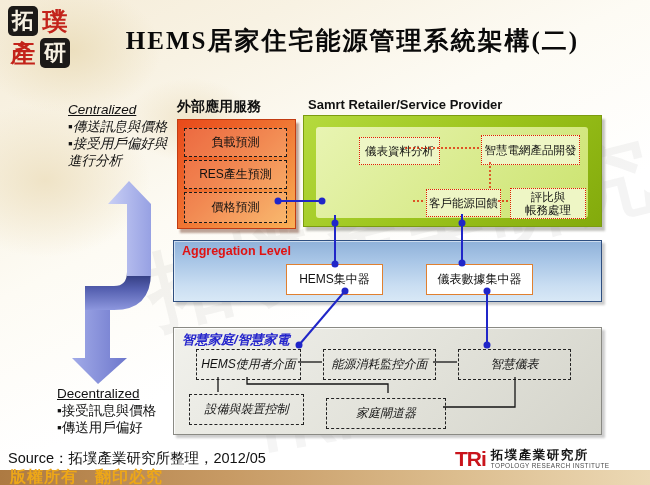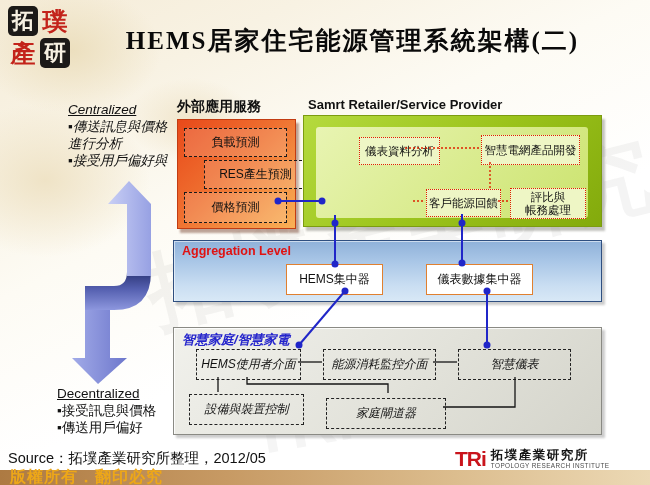--- a/index.html
+++ b/index.html
@@ -88,22 +88,22 @@
     <div class="logo-cell logo-red">璞</div>
     <div class="logo-cell logo-red">產</div>
     <div class="logo-cell logo-dark">研</div>
   </div>
 
   <div class="abs page-title">HEMS居家住宅能源管理系統架構(二)</div>
 
   <div class="abs note" style="left:68px;top:101px;width:120px;font-style:italic;">
     <div class="t">Centralized</div>
     <div>▪傳送訊息與價格</div>
+    <div>▪接受用戶偏好與</div>
     <div>進行分析</div>
-    <div>▪接受用戶偏好與</div>
   </div>
 
   <div class="abs note" style="left:57px;top:385px;width:125px;">
     <div class="t">Decentralized</div>
     <div>▪接受訊息與價格</div>
     <div>▪傳送用戶偏好</div>
   </div>
 
   <svg class="abs" style="left:58px;top:180px;z-index:1;" width="110" height="210" viewBox="0 0 110 210">
     <defs>
@@ -122,21 +122,21 @@
       </linearGradient>
     </defs>
     <path d="M27,110 L52,110 L52,178 L69,178 L40,204 L14,178 L27,178 Z" fill="url(#gDown)"></path>
     <path d="M69,92 L93,92 Q93,130 56,130 L27,130 L27,106 L56,106 Q69,106 69,92 Z" fill="url(#gFold)"></path>
     <path d="M71,1 L93,24 L93,96 L69,96 L69,24 L50,24 Z" fill="url(#gUp)"></path>
   </svg>
 
   <div class="abs sec-h" style="left:177px;top:98px;font-size:14px;">外部應用服務</div>
   <div class="abs ext-box">
     <div class="ext-item" style="top:8px;">負載預測</div>
-    <div class="ext-item" style="top:40px;margin-left:20px;">RES產生預測</div>
+    <div class="ext-item" style="top:40px;">RES產生預測</div>
     <div class="ext-item" style="top:72px;height:29px;">價格預測</div>
   </div>
 
   <div class="abs sec-h" style="left:308px;top:97px;font-size:13px;">Samrt Retailer/Service Provider</div>
   <div class="abs ret-box">
     <div class="ret-panel"></div>
     <div class="ret-item" style="left:23px;top:21px;width:79px;height:26px;margin-left:32px;">儀表資料分析</div>
     <div class="ret-item" style="left:177px;top:19px;width:97px;height:28px;font-family:Liberation Serif, serif;">智慧電網產品開發</div>
     <div class="ret-item" style="left:122px;top:73px;width:73px;height:26px;">客戶能源回饋</div>
     <div class="ret-item" style="left:206px;top:72px;width:74px;height:29px;flex-direction:column;">

